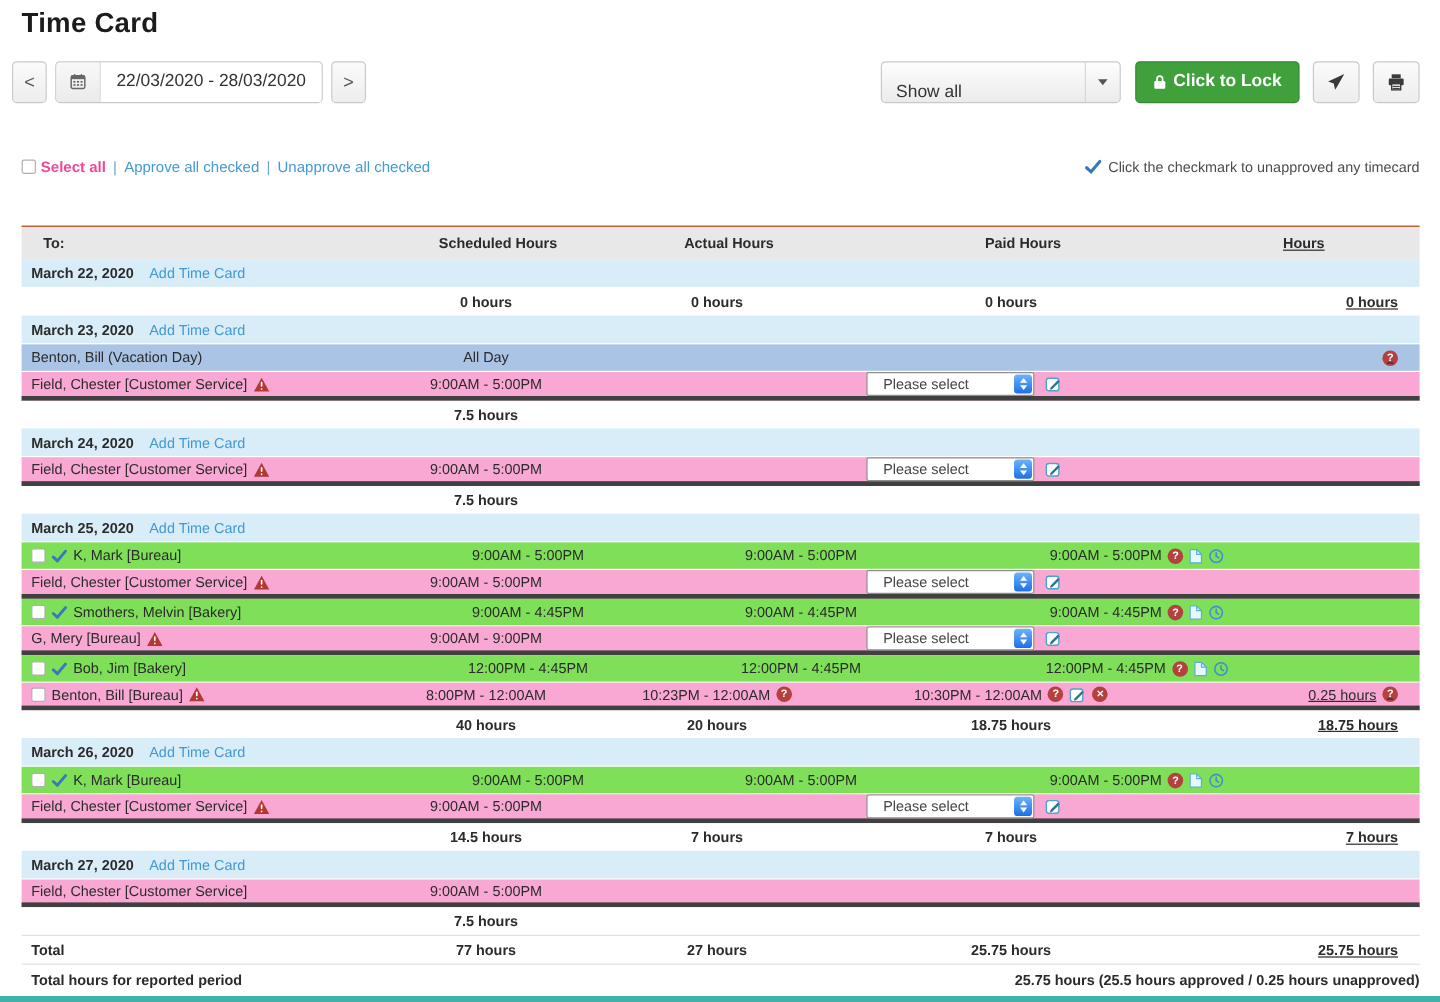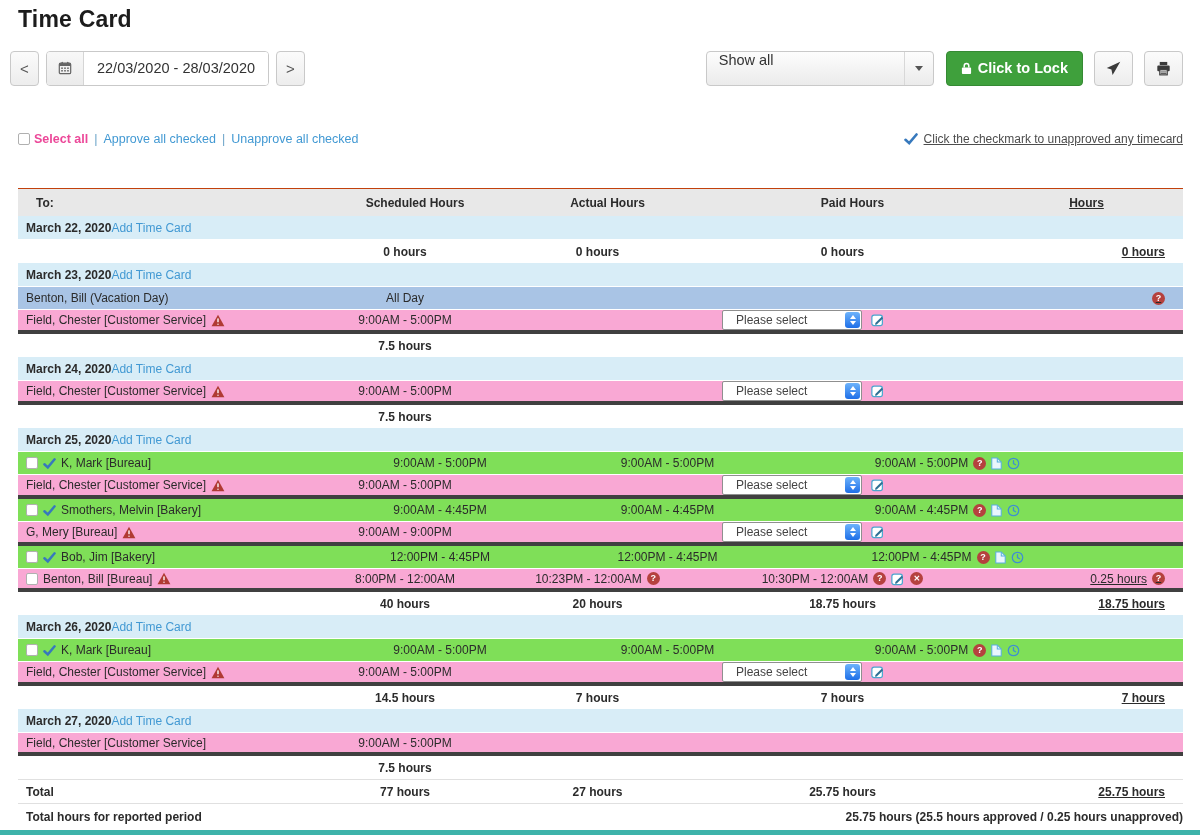--- a/index.html
+++ b/index.html
@@ -17,55 +17,55 @@
     font-family: "Liberation Sans", sans-serif; }
   .btn-nav { width: 29px; }
   .date-group { display: flex; margin-left: 7px; height: 35px; border: 1px solid #c9c9c9;
     border-radius: 4px; overflow: hidden; background: #fff; }
   .date-addon { width: 37px; background: linear-gradient(#f8f8f8,#ebebeb);
     display: flex; align-items: center; justify-content: center; border-right: 1px solid #d5d5d5; }
   .date-input { width: 184px; display: flex; align-items: center; justify-content: center;
     font-size: 14.5px; color: #333; background: #fff; }
   .btn-next { margin-left: 7px; }
   .toolbar-right { margin-left: auto; display: flex; align-items: center; }
-  .filter-select { width: 228px; height: 35px; border: 1px solid #c9c9c9; border-radius: 4px;
-    background: linear-gradient(#fdfdfd,#ebebeb); display: flex; align-items: flex-start;
+  .filter-select { width: 200px; height: 35px; border: 1px solid #c9c9c9; border-radius: 4px;
+    background: linear-gradient(#fdfdfd,#ebebeb); display: flex; align-items: flex-end;
     font-size: 14.5px; color: #333; position: relative; cursor: pointer; }
   .filter-select .val { padding-left: 12px; }
   .caret-box { position: absolute; right: 0; top: 0; width: 29px; height: 100%;
     border-left: 1px solid #d8d8d8; display: flex; align-items: center; justify-content: center; }
   .caret { width: 0; height: 0; border-left: 4px solid transparent; border-right: 4px solid transparent;
     border-top: 5px solid #555; }
   .lock-btn { height: 35px; margin-left: 12px; padding: 0 14px; background: #3fa03c;
     border: 1px solid #358a33; border-radius: 4px; color: #fff; font-size: 14.5px; font-weight: bold;
     display: inline-flex; align-items: center; gap: 6px; cursor: pointer;
     font-family: "Liberation Sans", sans-serif; text-align: right; }
   .icon-btn { width: 39px; margin-left: 11px; }
 
   
   .bulk { display: flex; align-items: center; margin-top: 46px; font-size: 12.5px; }
   .checkbox { width: 12px; height: 12px; border: 1px solid #b0b0b0; border-radius: 2px;
     background: #fff; display: inline-block; flex: none; }
   .bulk b { margin-left: 4px; color: #ec4899; }
   .sep { color: #6da5c9; margin: 0 6px; }
   a.link { color: #4299d3; text-decoration: none; cursor: pointer; }
-  .hint { margin-left: auto; color: #4d4d4d; font-size: 12px; display: flex; align-items: center; gap: 6px; text-decoration: underline; }
+  .hint { margin-left: auto; color: #4d4d4d; font-size: 12px; display: flex; align-items: center; gap: 6px; }
 
   
   .tc-table { margin-top: 42px; font-size: 12px; }
   .row { display: grid; grid-template-columns: 312px 150px 235px 255px 213px;
     align-items: center; min-height: 23px; }
   .c { display: flex; align-items: center; min-width: 0; gap: 5px; }
   .c1 { padding-left: 8px; }
   .c2, .c3, .c4 { justify-content: center; }
   .c5 { justify-content: flex-end; padding-right: 18px; text-decoration: underline; }
   .hdr { background: #e8e8e8; font-weight: bold; min-height: 28px; border-top: 1px solid #c2410c; padding-left: 10px; }
   .hdr .c5 { justify-content: center; padding-right: 0; }
   .day-row { background: #d8edf7; display: flex; align-items: center; min-height: 24px;
-    padding-left: 8px; border-bottom: 1px solid #fff; }
+    padding-left: 8px; gap: 13px; border-bottom: 1px solid #fff; }
   .day-date { font-weight: bold; }
   .row.approved { background: #7fdf58; border-bottom: 1px solid #fff; gap: 35px; }
   .row.pending  { background: #f9a8d4; border-bottom: 4px solid #404040; }
   .row.vacation { background: #a9c4e5; border-bottom: 1px solid #fff; }
   .subtotal { background: #fff; font-weight: bold; }
   .total-row { font-weight: bold; min-height: 24px; border-top: 1px solid #e0e0e0; }
   .grand { display: flex; justify-content: space-between; align-items: center; font-weight: bold;
     min-height: 26px; border-top: 1px solid #e0e0e0; font-size: 12px; }
   .grand .gl { padding-left: 8px; }
 

